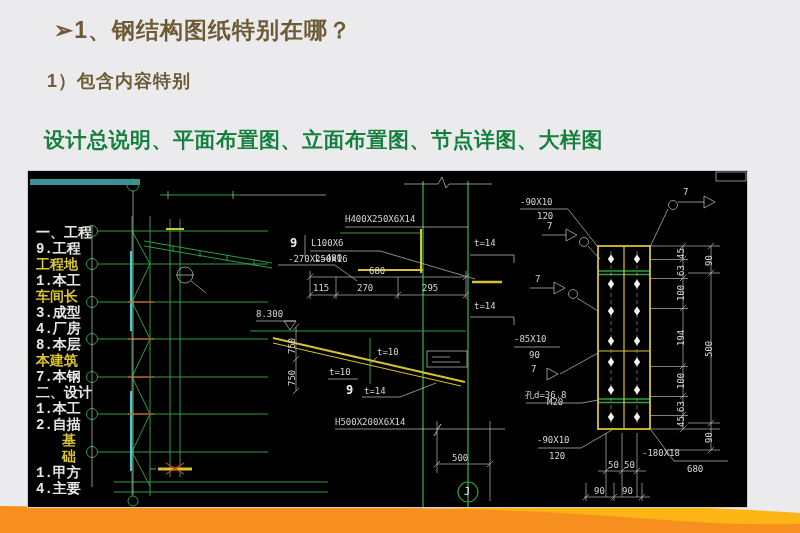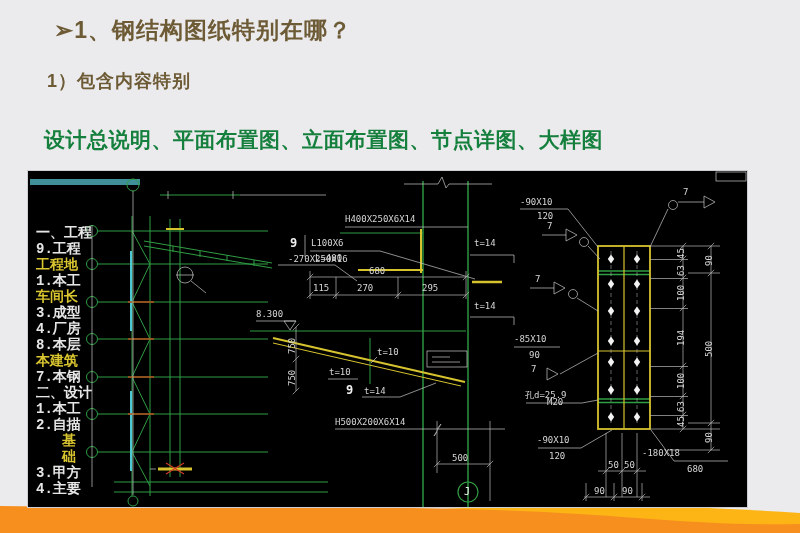--- a/index.html
+++ b/index.html
@@ -192,21 +192,21 @@
         <div class="note c-w">3.成型</div>
         <div class="note c-w">4.厂房</div>
         <div class="note c-w">8.本层</div>
         <div class="note c-y">本建筑</div>
         <div class="note c-w">7.本钢</div>
         <div class="note c-w">二、设计</div>
         <div class="note c-w">1.本工</div>
         <div class="note c-w">2.自描</div>
         <div class="note c-y ind">基</div>
         <div class="note c-y ind">础</div>
-        <div class="note c-w">3.甲方</div>
+        <div class="note c-w">1.甲方</div>
         <div class="note c-w">4.主要</div>
       </div>
 
     <span class="lb" style="left:317px;top:44px">H400X250X6X14</span>
     <span class="lb big" style="left:262px;top:66px">9</span>
     <span class="lb" style="left:283px;top:68px">L100X6</span>
     <span class="lb" style="left:287px;top:83px">L=400</span>
     <span class="lb" style="left:260px;top:84px">-270X250X16</span>
     <span class="lb" style="left:341px;top:96px">680</span>
     <span class="lb" style="left:285px;top:113px">115</span>
@@ -226,21 +226,21 @@
     <span class="lb gl" style="left:436px;top:315px">J</span>
 
     <span class="lb" style="left:492px;top:27px">-90X10</span>
     <span class="lb" style="left:509px;top:41px">120</span>
     <span class="lb" style="left:655px;top:17px">7</span>
     <span class="lb" style="left:519px;top:51px">7</span>
     <span class="lb" style="left:507px;top:104px">7</span>
     <span class="lb" style="left:486px;top:164px">-85X10</span>
     <span class="lb" style="left:501px;top:180px">90</span>
     <span class="lb" style="left:503px;top:194px">7</span>
-    <span class="lb" style="left:497px;top:220px">孔d=25.9</span>
+    <span class="lb" style="left:497px;top:220px">孔d=36.8</span>
     <span class="lb" style="left:519px;top:227px">M20</span>
     <span class="lb" style="left:509px;top:265px">-90X10</span>
     <span class="lb" style="left:521px;top:281px">120</span>
     <span class="lb" style="left:614px;top:278px">-180X18</span>
     <span class="lb" style="left:659px;top:294px">680</span>
     <span class="lb" style="left:580px;top:290px">50</span>
     <span class="lb" style="left:596px;top:290px">50</span>
     <span class="lb" style="left:566px;top:316px">90</span>
     <span class="lb" style="left:594px;top:316px">90</span>
     <span class="lb rot" style="left:649px;top:88px">45</span>

